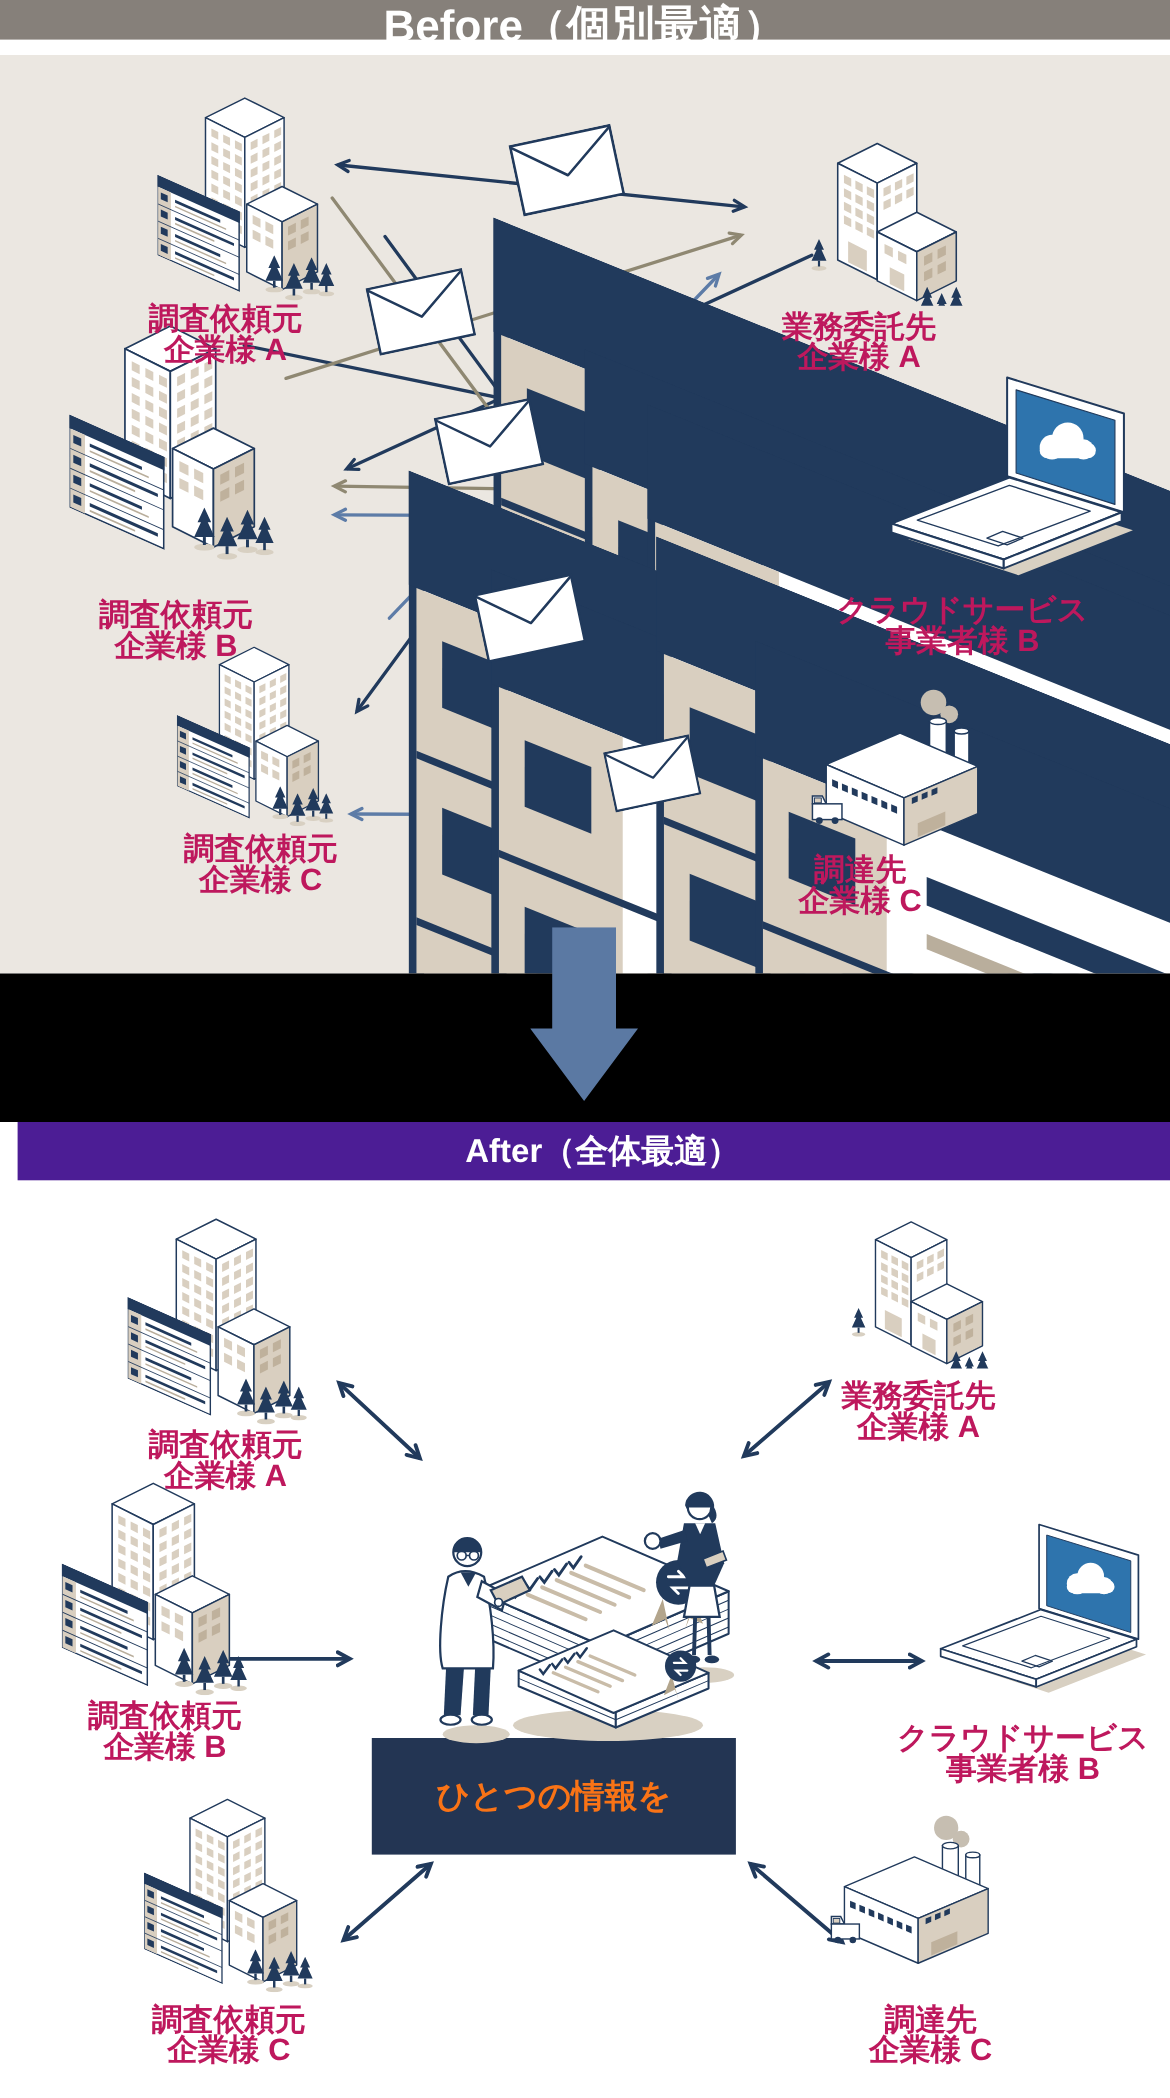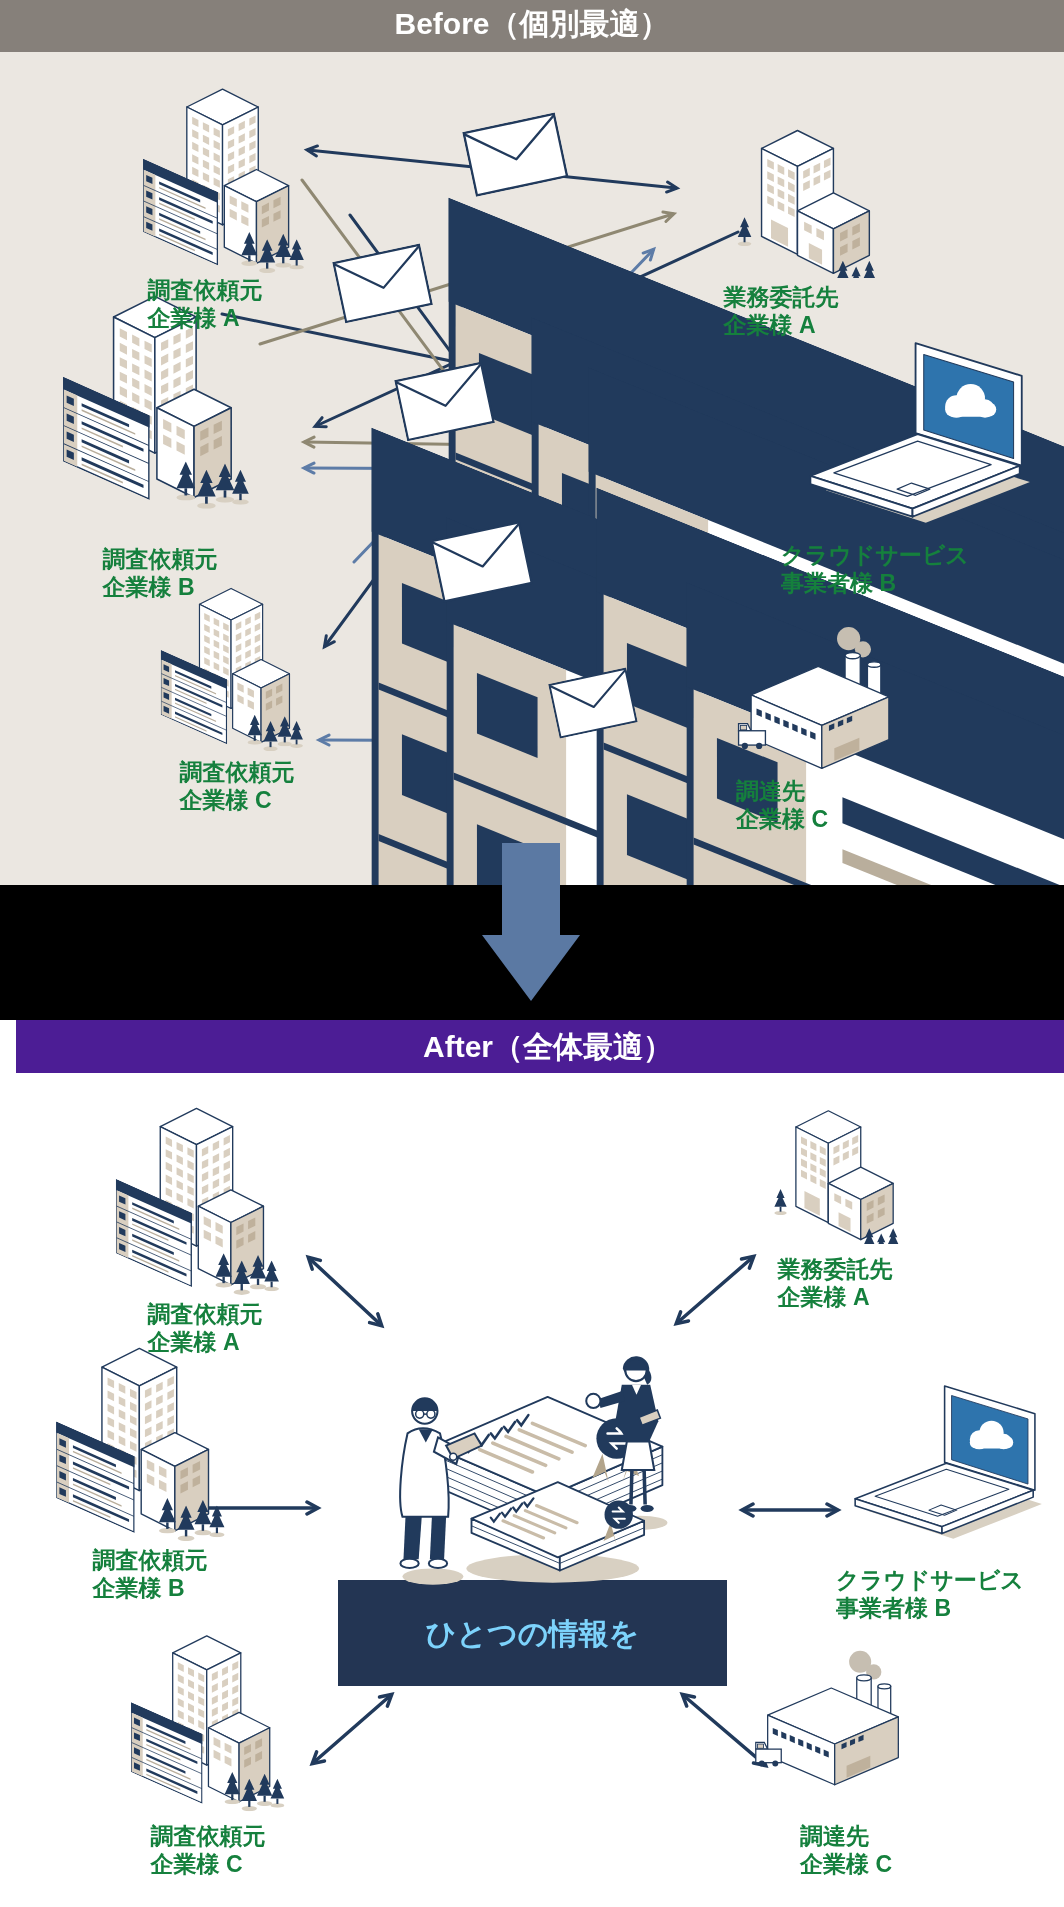--- a/index.html
+++ b/index.html
@@ -1,28 +1,28 @@
 <!DOCTYPE html>
 <html><head>
 <meta charset="utf-8">
 <style>
   html,body{margin:0;padding:0;background:#fff;}
   .page{position:relative;width:1064px;height:1907px;overflow:hidden;
         font-family:"Liberation Sans","DejaVu Sans",sans-serif;background:#fff;}
   .band{position:absolute;left:0;width:1064px;text-align:center;color:#fff;font-weight:bold;}
-  .before-header{top:0;height:52px;line-height:48px;font-size:30px;background:#86807A;z-index:5;}
+  .before-header{top:0;height:36px;line-height:48px;font-size:40px;background:#86807A;z-index:5;}
   .after-header{top:1020px;height:53px;line-height:53px;font-size:30px;background:#4c1d95;z-index:5;margin-left:16px;}
   .black-band{top:885px;height:135px;background:#000;z-index:1;}
   .before-stage{position:absolute;top:50px;left:0;width:1064px;height:835px;background:#EBE7E1;}
   .after-stage{position:absolute;top:1073px;left:0;width:1064px;height:834px;background:#fff;}
   .stage-art{position:absolute;left:0;top:0;z-index:1;}
-  .entity-label{position:absolute;transform:translateX(-50%);
-    color:#15803d;font-weight:bold;font-size:23px;line-height:28px;white-space:nowrap;z-index:4;}
-  .msg-box{position:absolute;left:338px;top:507px;width:389px;height:106px;background:#233553;
-    color:#7dd3fc;font-weight:bold;font-size:30px;line-height:45px;text-align:center;
+  .entity-label{position:absolute;transform:translateX(-50%);text-align:center;
+    color:#be185d;font-weight:bold;font-size:28px;line-height:28px;white-space:nowrap;z-index:4;}
+  .msg-box{position:absolute;left:338px;top:507px;width:331px;height:106px;background:#233553;
+    color:#f97316;font-weight:bold;font-size:30px;line-height:45px;text-align:center;
     display:flex;flex-direction:column;justify-content:center;z-index:2;}
   .people-art{position:absolute;left:385px;top:267px;z-index:3;}
   .down-arrow-wrap{position:absolute;left:482px;top:843px;z-index:6;}
 </style>
 </head>
 <body>
 
 <div class="page">
 
   <div class="band before-header">

